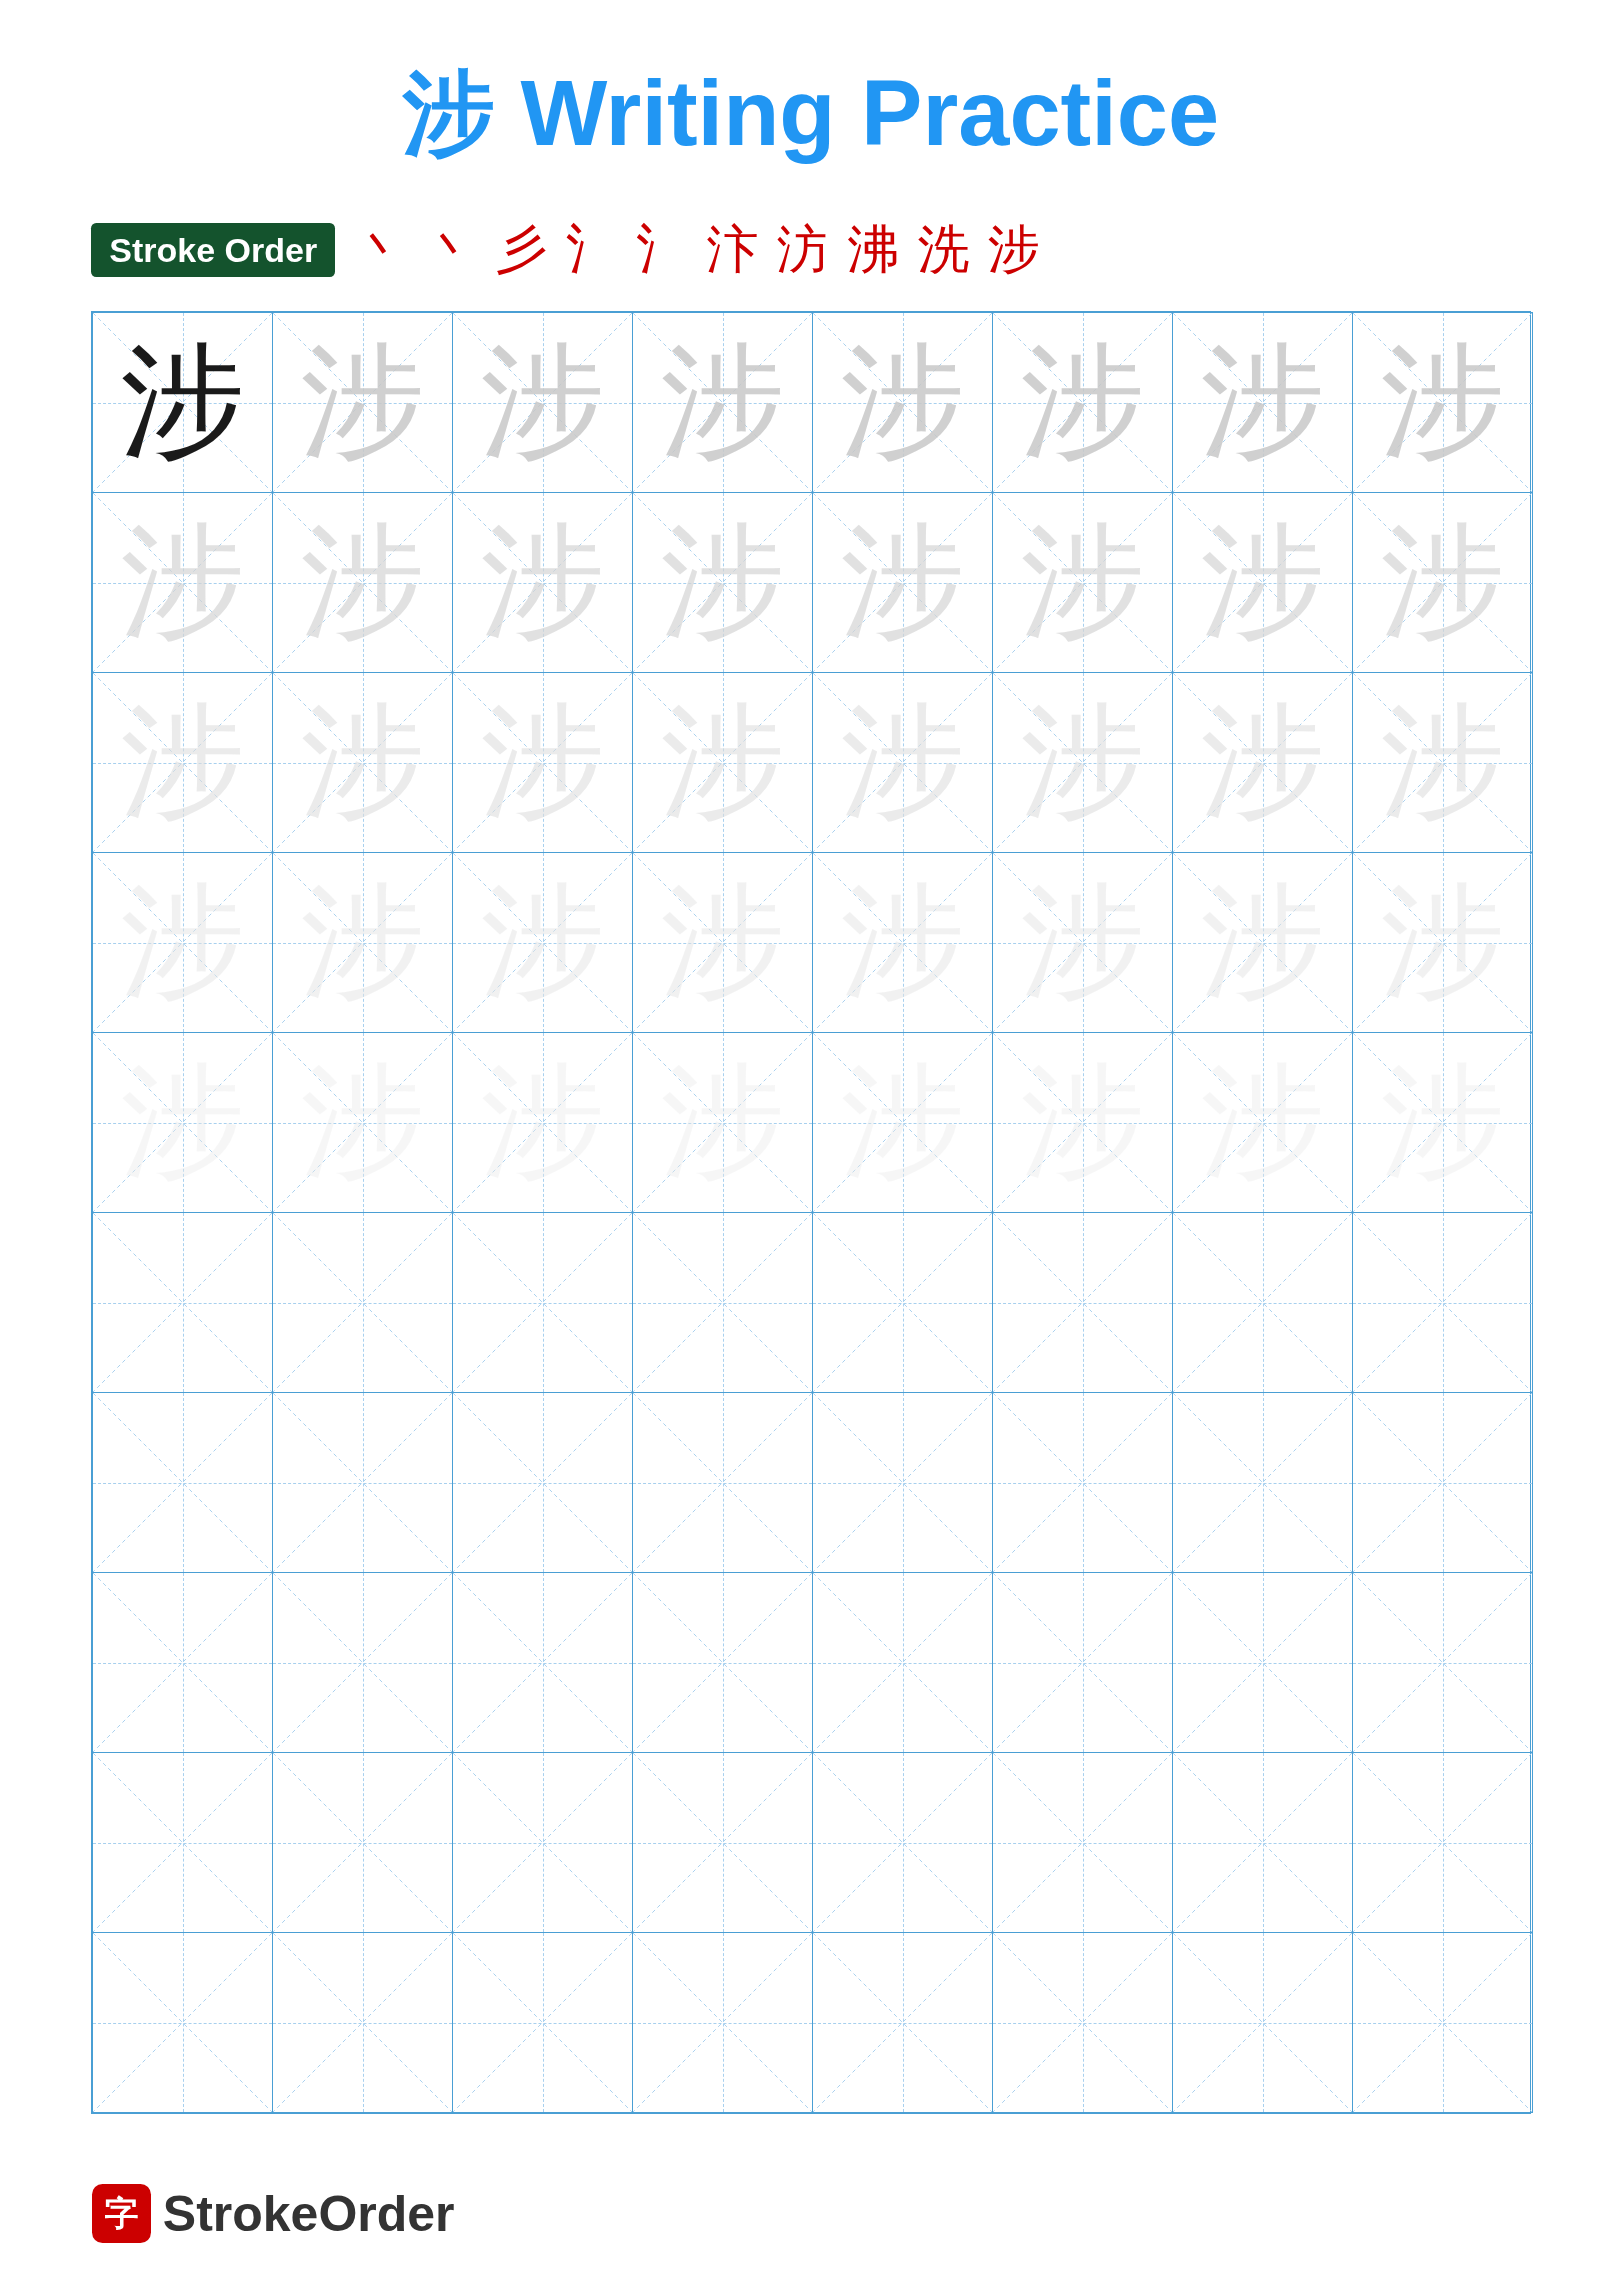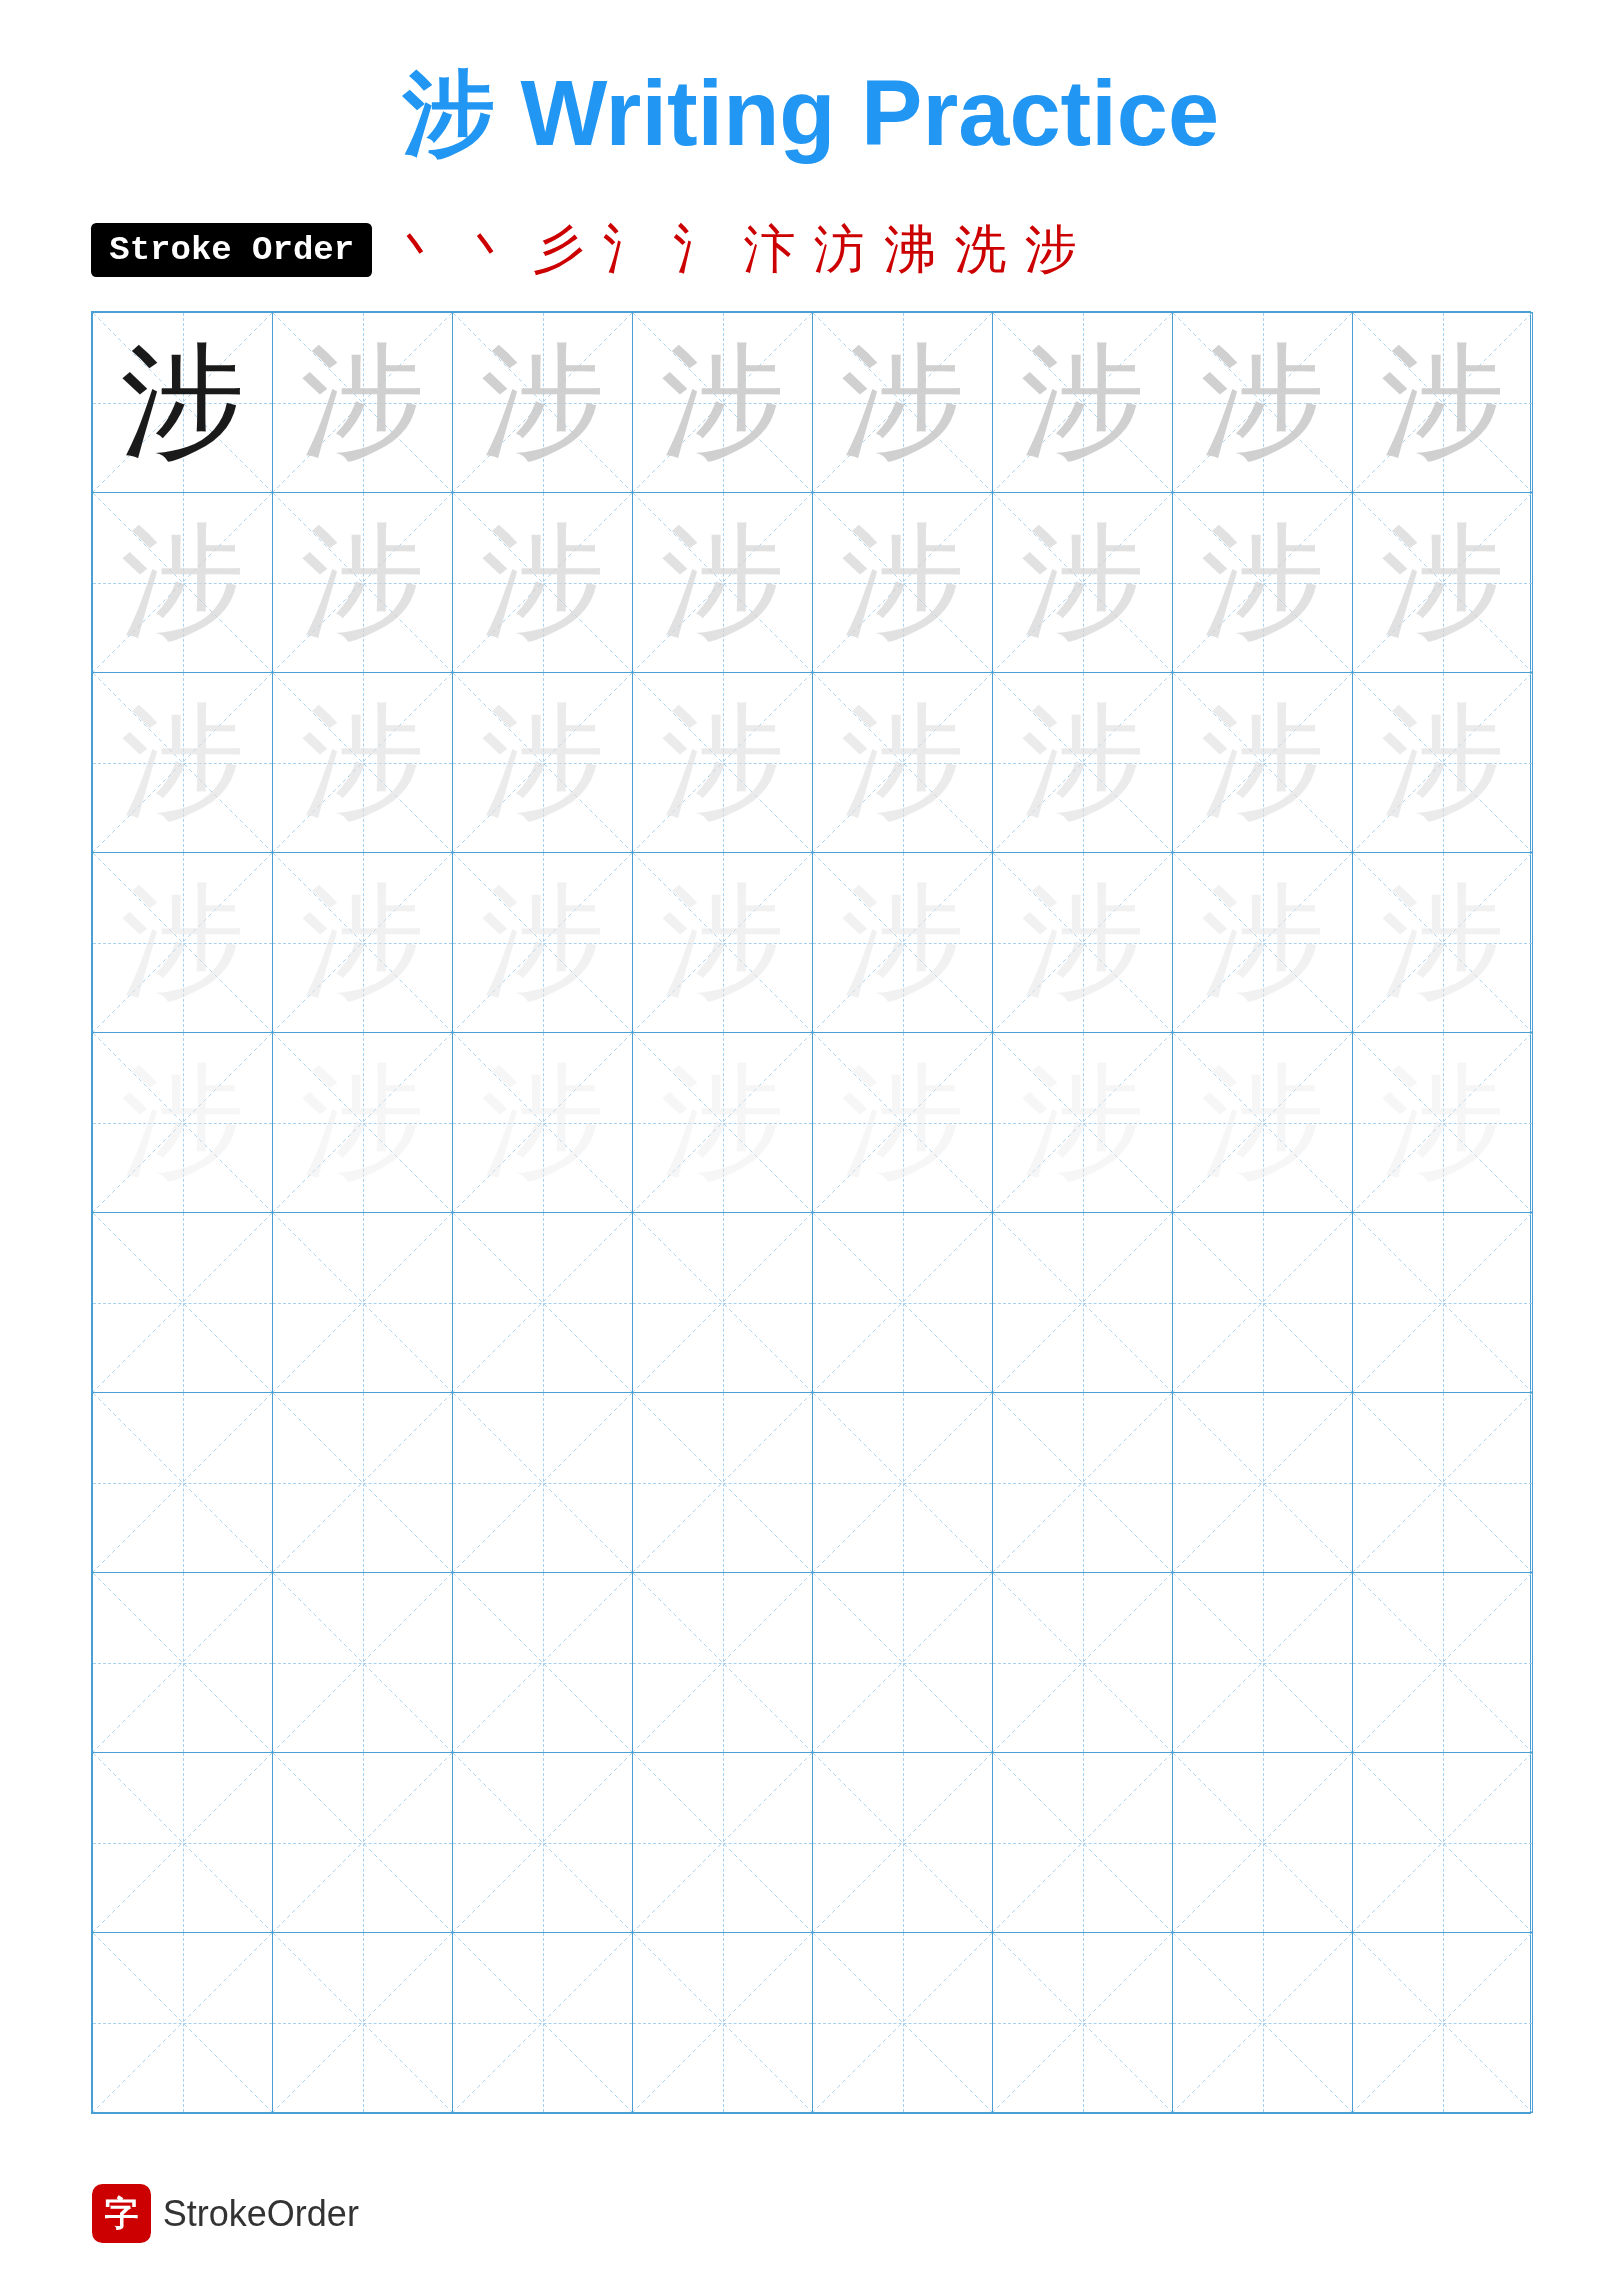--- a/index.html
+++ b/index.html
@@ -41,24 +41,24 @@
 
     .stroke-order-area {
       width: 1440px;
       display: flex;
       align-items: center;
       margin-bottom: 26px;
       gap: 19.6px;
     }
 
     .stroke-order-badge {
-      background: #000000;
+      background: #14532d;
       color: white;
       font-size: 34px;
-      font-family: Liberation Mono, monospace;
+      font-family: Liberation Sans, sans-serif;
       font-weight: bold;
       padding: 7.9px 18.3px;
       border-radius: 5.2px;
       white-space: nowrap;
       flex-shrink: 0;
     }
 
     .stroke-order-chars {
       display: flex;
       align-items: center;
@@ -201,22 +201,22 @@
       display: flex;
       align-items: center;
       justify-content: center;
       color: white;
       font-size: 34px;
       font-family: serif;
       font-weight: bold;
     }
 
     .footer-brand-name {
-      font-size: 36px;
-      font-weight: normal;
+      font-size: 50px;
+      font-weight: bold;
       color: #333;
       font-family: sans-serif;
     }
   </style>
 </head>
 <body>
 
 <div class="page">
 
   <div class="title-area">

